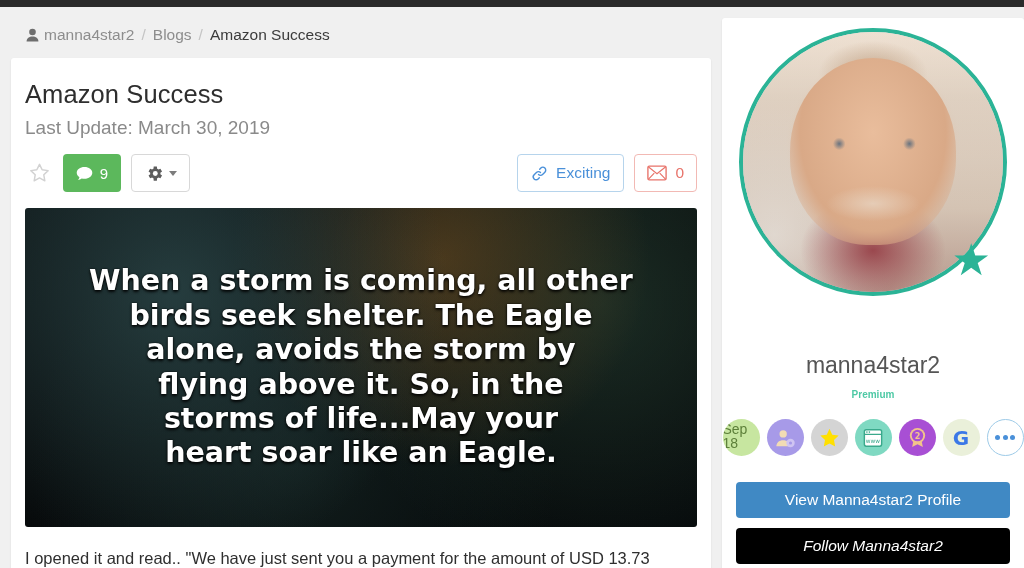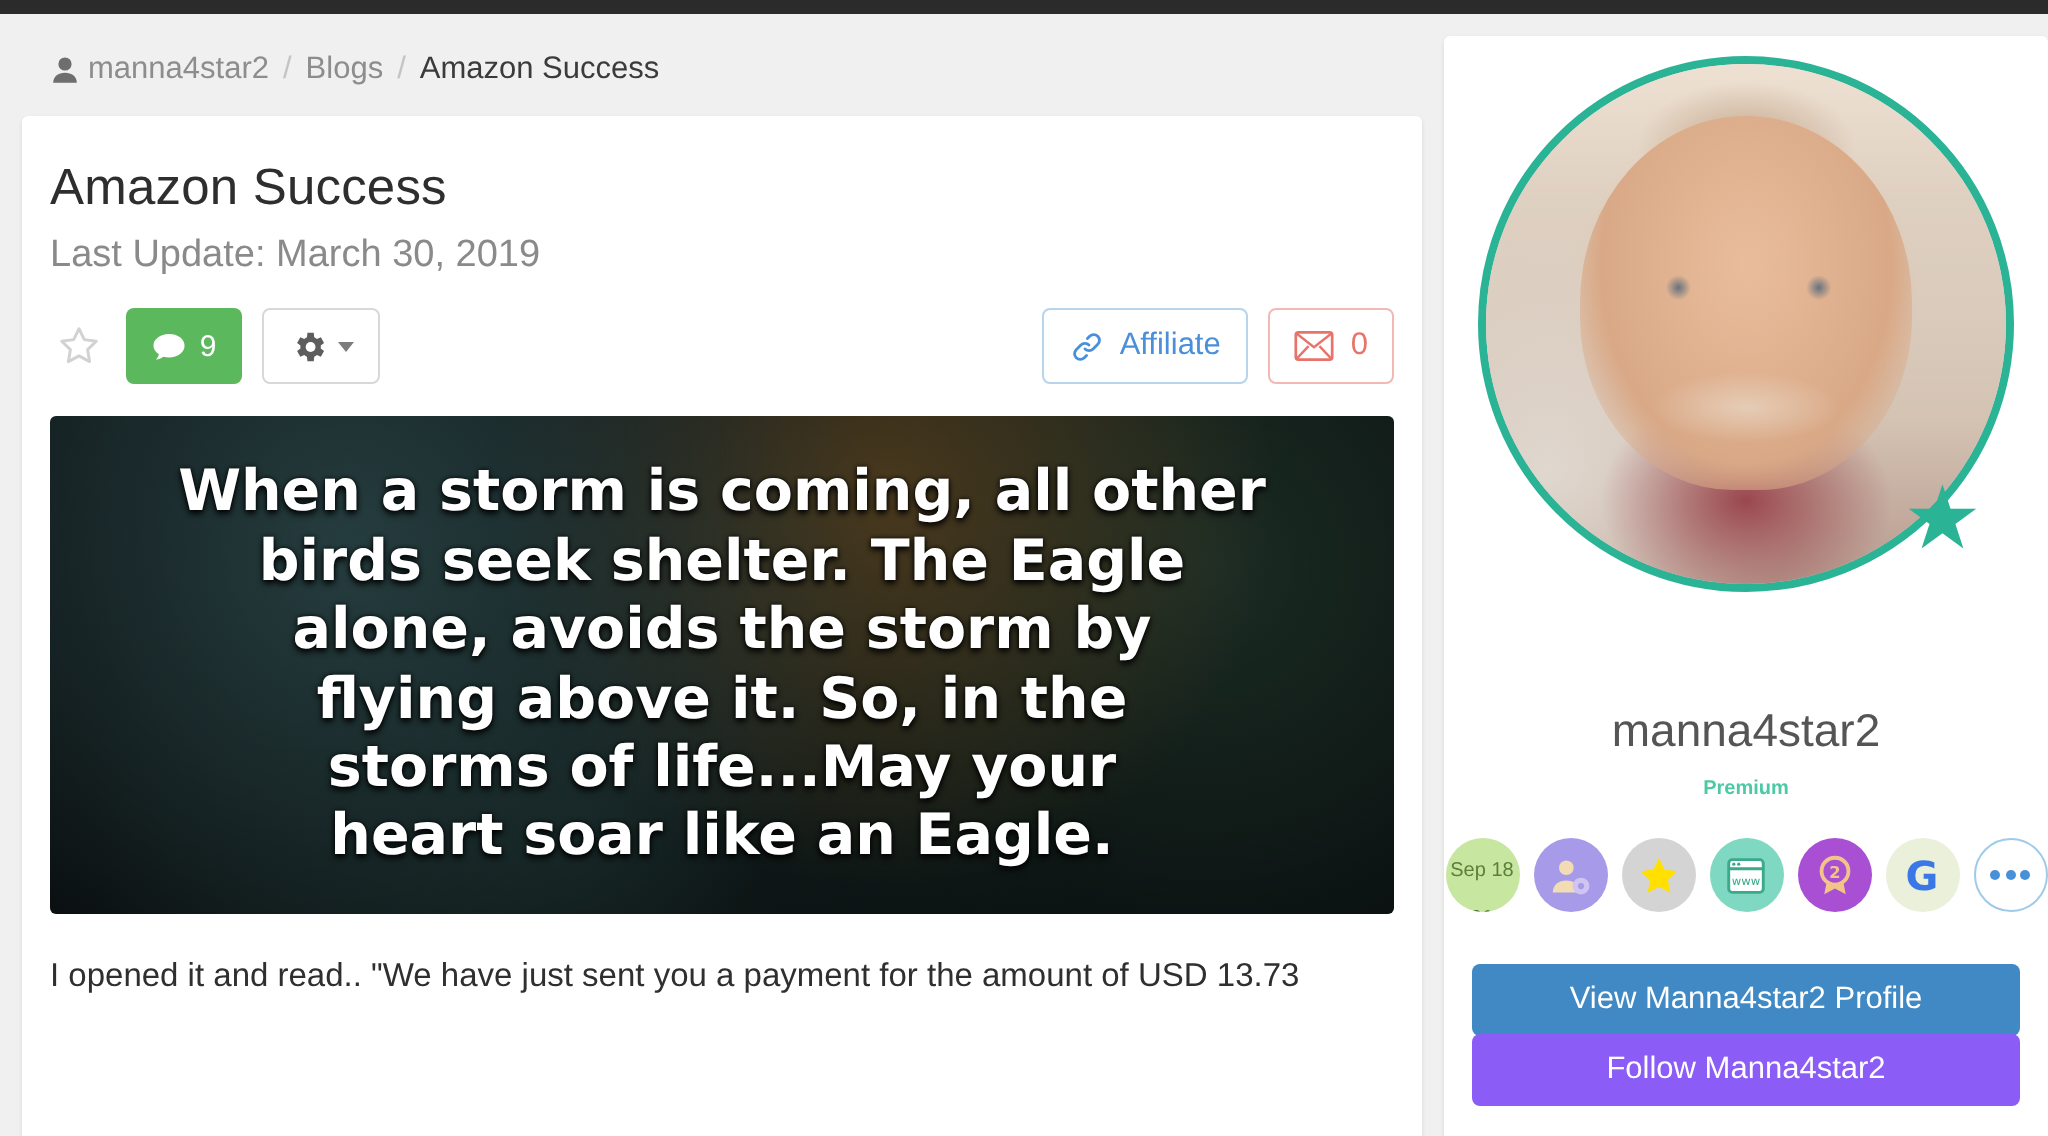--- a/index.html
+++ b/index.html
@@ -85,21 +85,21 @@
   .mail-btn {
     height: 38px; padding: 0 12px;
     border: 1px solid #f2b9b4; border-radius: 4px; background: #fff;
     display: flex; align-items: center; gap: 8px;
     color: #e8736a; font-size: 15.5px; cursor: pointer;
   }
 
   
   .banner {
     margin: 16px 14px 0 14px;
-    height: 249px;
+    height: 319px;
     border-radius: 3px;
     background:
       radial-gradient(circle at 22% 26%, rgba(42,68,70,.85) 0%, rgba(10,16,18,0) 48%),
       radial-gradient(circle at 62% 16%, rgba(120,82,34,.55) 0%, rgba(10,12,12,0) 42%),
       radial-gradient(circle at 86% 30%, rgba(40,66,52,.6) 0%, rgba(8,12,12,0) 45%),
       radial-gradient(circle at 40% 80%, rgba(22,38,36,.7) 0%, rgba(6,8,9,0) 55%),
       linear-gradient(160deg, #0c1213 0%, #070a0b 50%, #05080a 100%);
     display: flex; flex-direction: column;
     align-items: center; justify-content: center;
     overflow: hidden; position: relative;
@@ -183,39 +183,39 @@
   .badges {
     position: absolute; top: 401px; left: 0; right: 0;
     display: flex; justify-content: center; align-items: center; gap: 7px;
   }
   .badge {
     width: 37px; height: 37px; border-radius: 50%;
     display: flex; align-items: center; justify-content: center;
     position: relative; overflow: hidden;
   }
   .b-date { background: #c7e6a0; flex-direction: column; line-height: 1; }
-  .b-date .m { font-size: 10px; color: #5c7f39; margin-top: 20px; }
+  .b-date .m { font-size: 14px; color: #5c7f39; margin-top: 20px; }
   .b-date .y { font-size: 10px; font-weight: bold; color: #3f6b2a; margin-top: 14px; }
   .b-profile { background: #a79ae8; }
   .b-star { background: #d4d4d4; }
   .b-www { background: #7fd9c2; }
   .b-ribbon { background: #a84fd4; }
   .b-google { background: #eaf0da; color: #3b78e7; font-size: 20px; font-weight: bold; font-family: "DejaVu Sans", sans-serif; }
   .b-more { background: #fff; border: 1px solid #9ecbe8; }
   .dots { display: flex; gap: 2.5px; }
   .dots i { width: 5px; height: 5px; border-radius: 50%; background: #4a90d9; display: block; }
 
   .side-btn {
     position: absolute; left: 14px; width: 274px; height: 36px;
     border-radius: 4px; border: none;
     display: flex; align-items: center; justify-content: center;
     color: #fff; font-size: 15.5px; cursor: pointer;
   }
   .btn-view { top: 464px; background: #4089c4; }
-  .btn-follow { top: 499px; background: #8b5cf6; }
+  .btn-follow { top: 510px; background: #000000; font-style: italic; }
 </style>
 </head>
 <body>
 
 <div class="topbar"></div>
 
 <div class="breadcrumb">
   <span class="crumb-user">
     <svg class="person-ico" width="13" height="14" viewBox="0 0 13 14">
       <circle cx="6.5" cy="4" r="3.3" fill="#6e6e6e"></circle>
@@ -256,21 +256,21 @@
       </svg>
       <span class="caret"></span>
     </span>
 
     <span class="right-actions">
       <span class="affiliate-btn">
         <svg width="17" height="17" viewBox="0 0 24 24">
           <path d="M10.6 13.4a4 4 0 005.7 0l3.3-3.3a4 4 0 10-5.7-5.7l-1.6 1.6" fill="none" stroke="#4a90d9" stroke-width="2" stroke-linecap="round"></path>
           <path d="M13.4 10.6a4 4 0 00-5.7 0l-3.3 3.3a4 4 0 105.7 5.7l1.6-1.6" fill="none" stroke="#4a90d9" stroke-width="2" stroke-linecap="round"></path>
         </svg>
-        <span>Affiliate</span>
+        <span>Exciting</span>
       </span>
       <span class="mail-btn">
         <svg width="20" height="16" viewBox="0 0 22 17">
           <rect x="1" y="1" width="20" height="15" rx="1.5" fill="none" stroke="#e8736a" stroke-width="1.5"></rect>
           <path d="M1.4 1.6L11 9.2l9.6-7.6M1.4 15.6L8 8.6M20.6 15.6L14 8.6" fill="none" stroke="#e8736a" stroke-width="1.3"></path>
         </svg>
         <span>0</span>
       </span>
     </span>
   </div>

